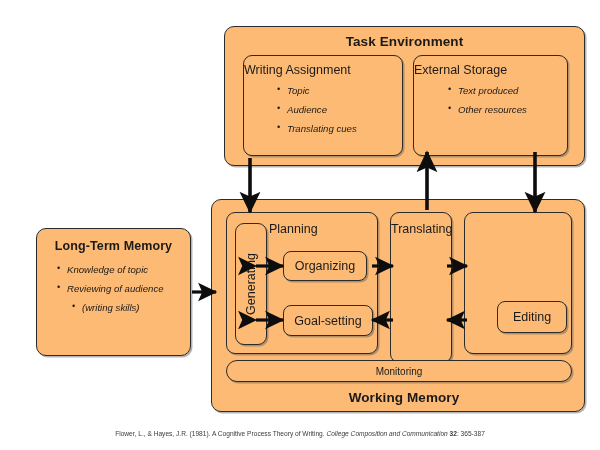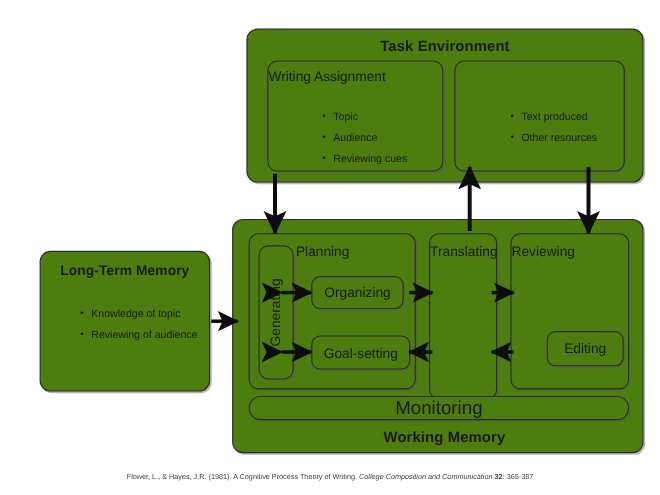--- a/index.html
+++ b/index.html
@@ -8,37 +8,37 @@
     font-family:"Liberation Sans","DejaVu Sans",sans-serif;
     color:#1a1a1a;overflow:hidden;position:relative;
   }
   #stage{position:absolute;left:0;top:0;width:600px;height:450px;}
 
   
   .box{
     position:absolute;
     border:1.6px solid #2b2b2b;
     border-radius:10px;
-    background:#4d7c0f;
+    background:#fdba74;
     box-sizing:border-box;
     box-shadow:1.5px 1.5px 0 rgba(90,90,90,.45);
   }
   .title-bold{
     font-weight:bold;
     text-align:center;
     font-size:13.5px;
     letter-spacing:.1px;
   }
   .title-reg{
     font-size:13px;
     font-weight:normal;
   }
   ul.bul{
     list-style:none;
-    margin:16px;padding:0;
+    margin:0;padding:0;font-style:italic;
   }
   ul.bul li{
     font-size:9.6px;
     line-height:1.05;
     margin:0 0 9px 0;
     padding-left:10px;
     position:relative;
     white-space:nowrap;
   }
   ul.bul li:before{
@@ -85,21 +85,21 @@
 
   #reviewing{ left:252px; top:12px; width:108px; height:142px; border-radius:9px;}
   #reviewing > .title-reg{ position:absolute;left:0;right:0;top:9px;font-size:12.5px;}
   #reading{ left:20px; top:34px; width:70px; height:32px; border-radius:8px;}
   #editing{ left:20px; top:88px; width:70px; height:32px; border-radius:8px;margin-left:12px;}
 
   #monitoring{
     left:14px; top:160px; width:346px; height:22px;
     border-radius:13px;
     display:flex;align-items:center;justify-content:center;
-    font-size:17px;
+    font-size:10px;
   }
 
   
   #arrows{ position:absolute;left:0;top:0;width:600px;height:450px;pointer-events:none; }
 
   
   #citation{
     position:absolute; left:0; right:0; top:430px;
     text-align:center; font-size:6.6px; color:#3a3a3a;
     font-family:"Liberation Sans","DejaVu Sans",sans-serif;
@@ -114,37 +114,39 @@
 <div id="stage">
 
   <div class="box" id="task-env">
     <div class="title-bold">Task Environment</div>
 
     <div class="box inner-panel" id="writing-assignment">
       <div class="title-reg">Writing Assignment</div>
       <ul class="bul">
         <li>Topic</li>
         <li>Audience</li>
-        <li>Reviewing cues</li>
+        <li>Translating cues</li>
       </ul>
     </div>
 
     <div class="box inner-panel" id="external-storage">
+      <div class="title-reg">External Storage</div>
       <ul class="bul">
         <li>Text produced</li>
         <li>Other resources</li>
       </ul>
     </div>
   </div>
 
   <div class="box" id="ltm">
     <div class="title-bold">Long-Term Memory</div>
     <ul class="bul">
       <li>Knowledge of topic</li>
       <li>Reviewing of audience</li>
+      <li class="sub">(writing skills)</li>
     </ul>
   </div>
 
   <div class="box" id="working-memory">
 
     <div class="box" id="planning">
       <div class="title-reg">Planning</div>
 
       <div class="box" id="generating">
         <span>Generating</span>
@@ -153,21 +155,20 @@
       <div class="box mini" id="organizing">Organizing</div>
 
       <div class="box mini" id="goal-setting">Goal-setting</div>
     </div>
 
     <div class="box" id="translating">
       <div class="title-reg">Translating</div>
     </div>
 
     <div class="box" id="reviewing">
-      <div class="title-reg">Reviewing</div>
       <div class="box mini" id="editing">Editing</div>
     </div>
 
     <div class="box" id="monitoring">Monitoring</div>
 
     <div class="title-bold" id="wm-label">Working Memory</div>
   </div>
 
   <svg id="arrows" viewBox="0 0 600 450">
     <defs>

